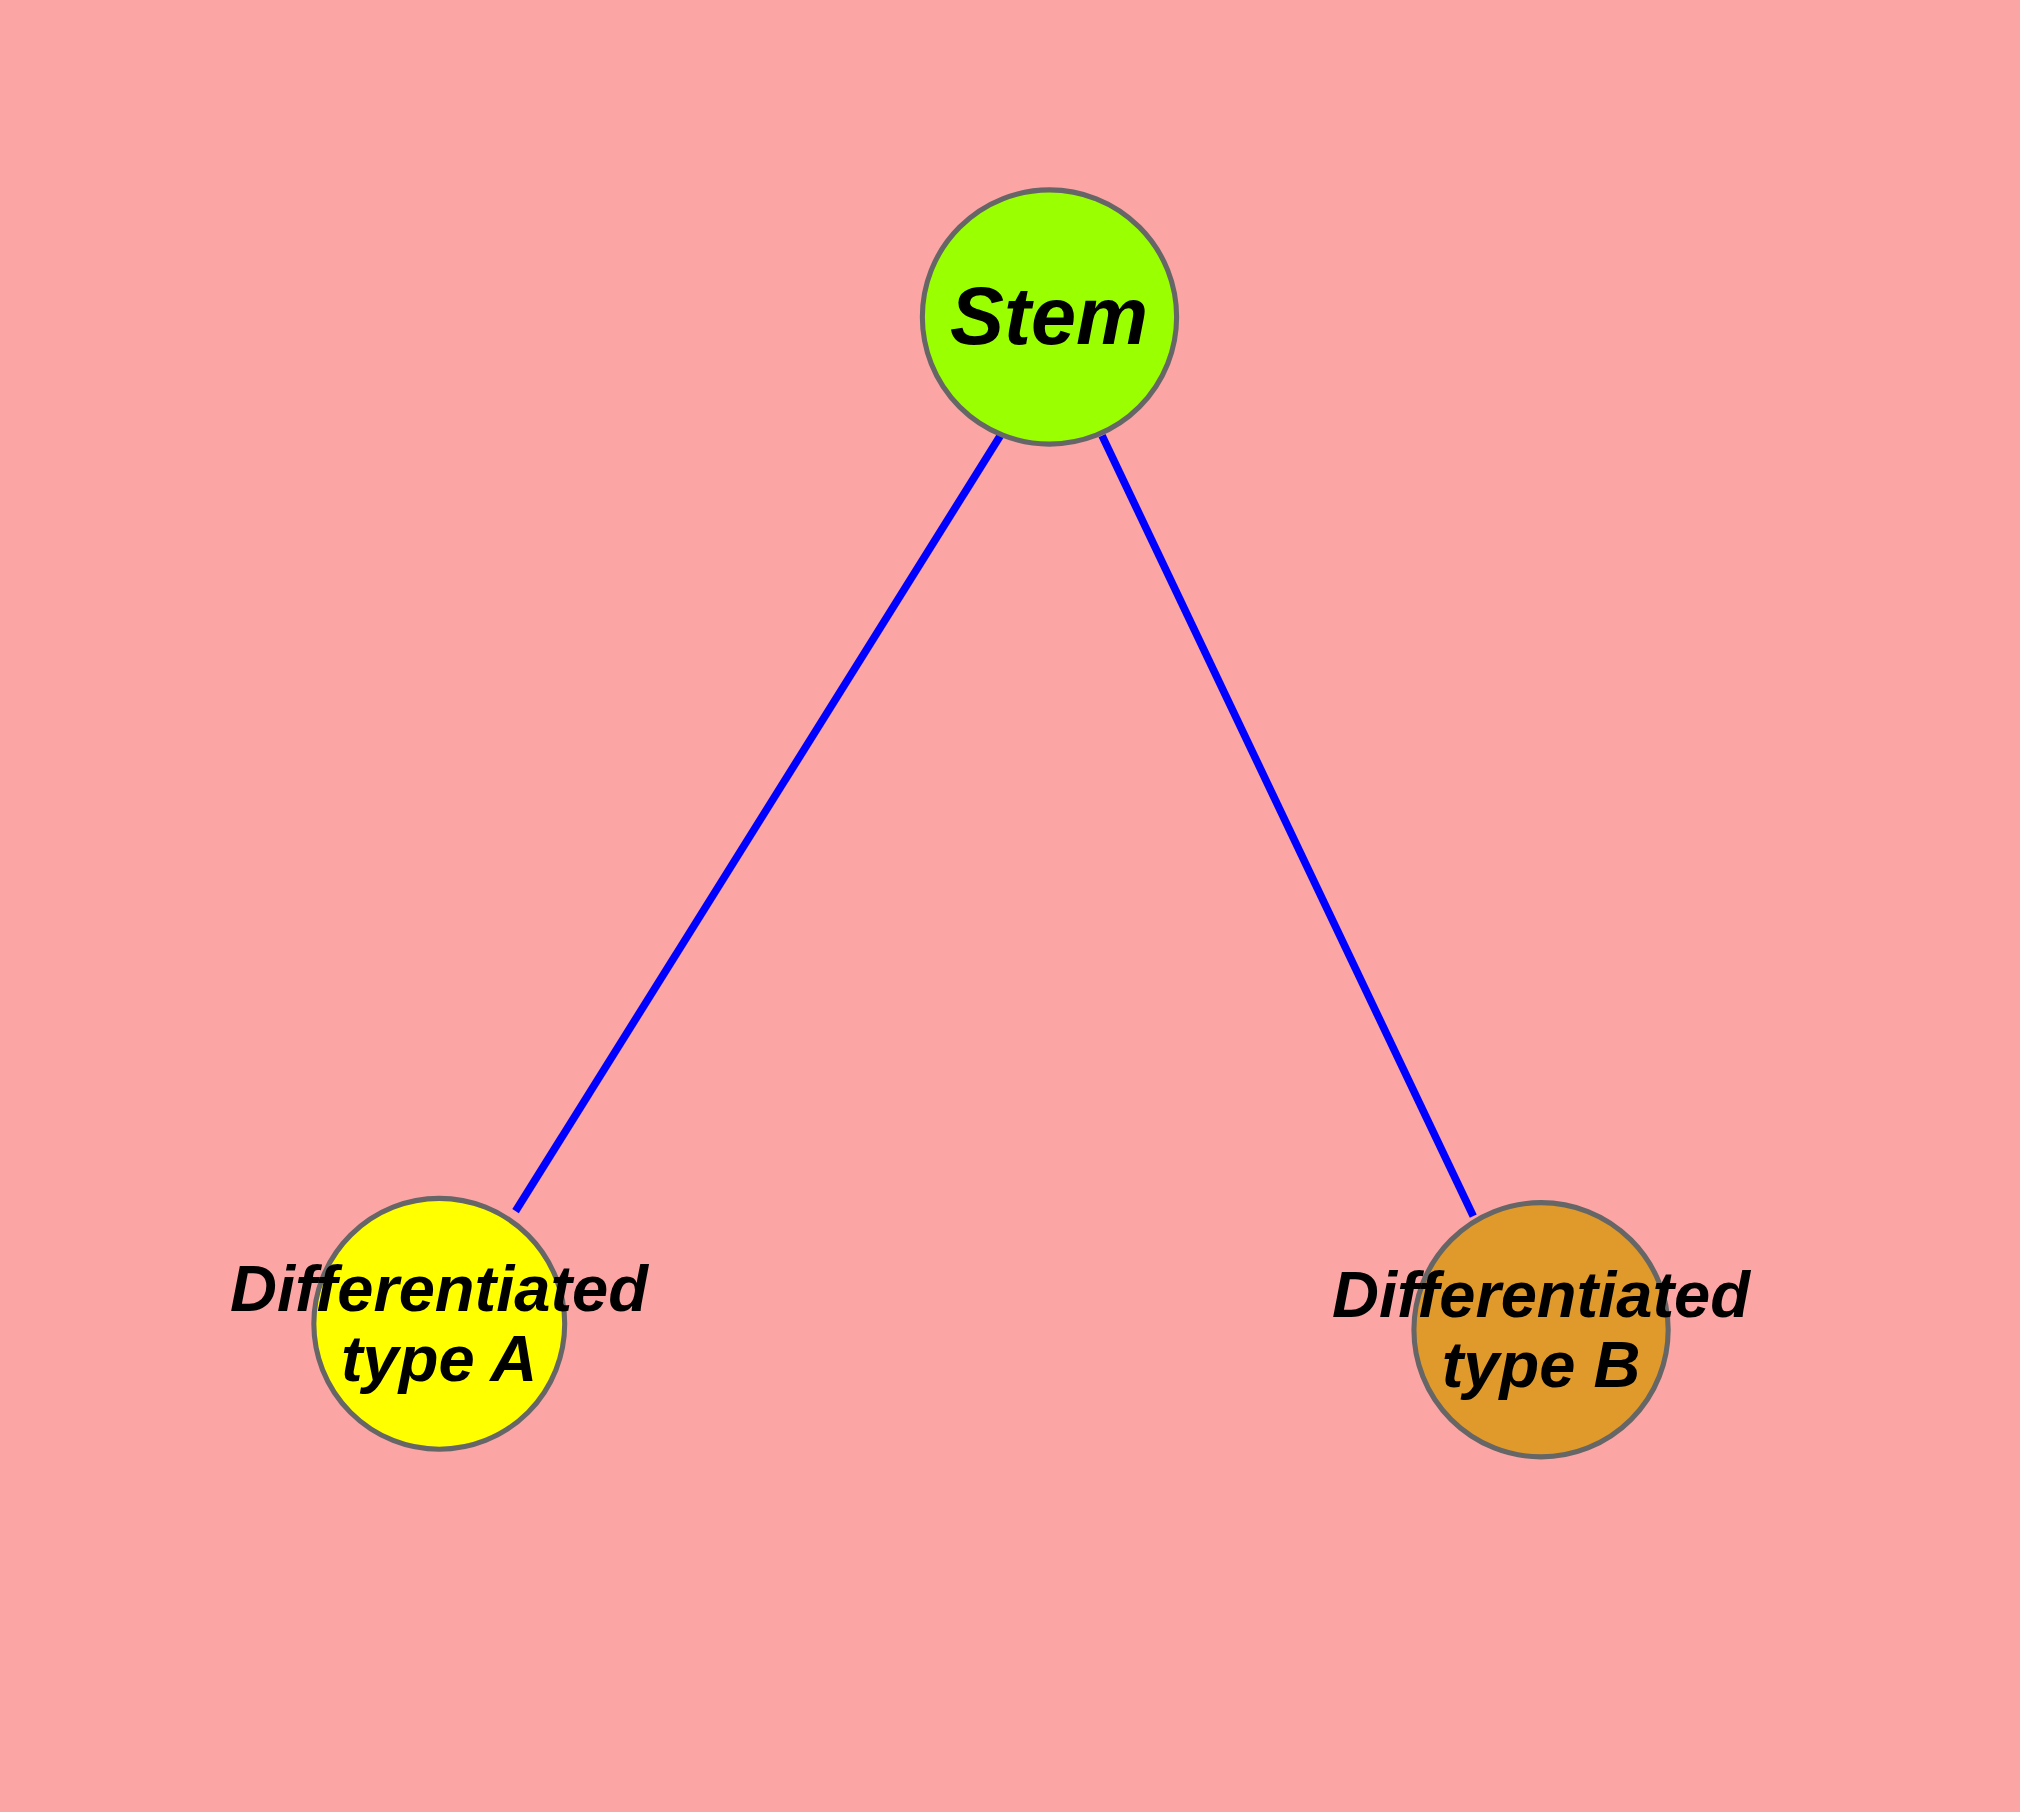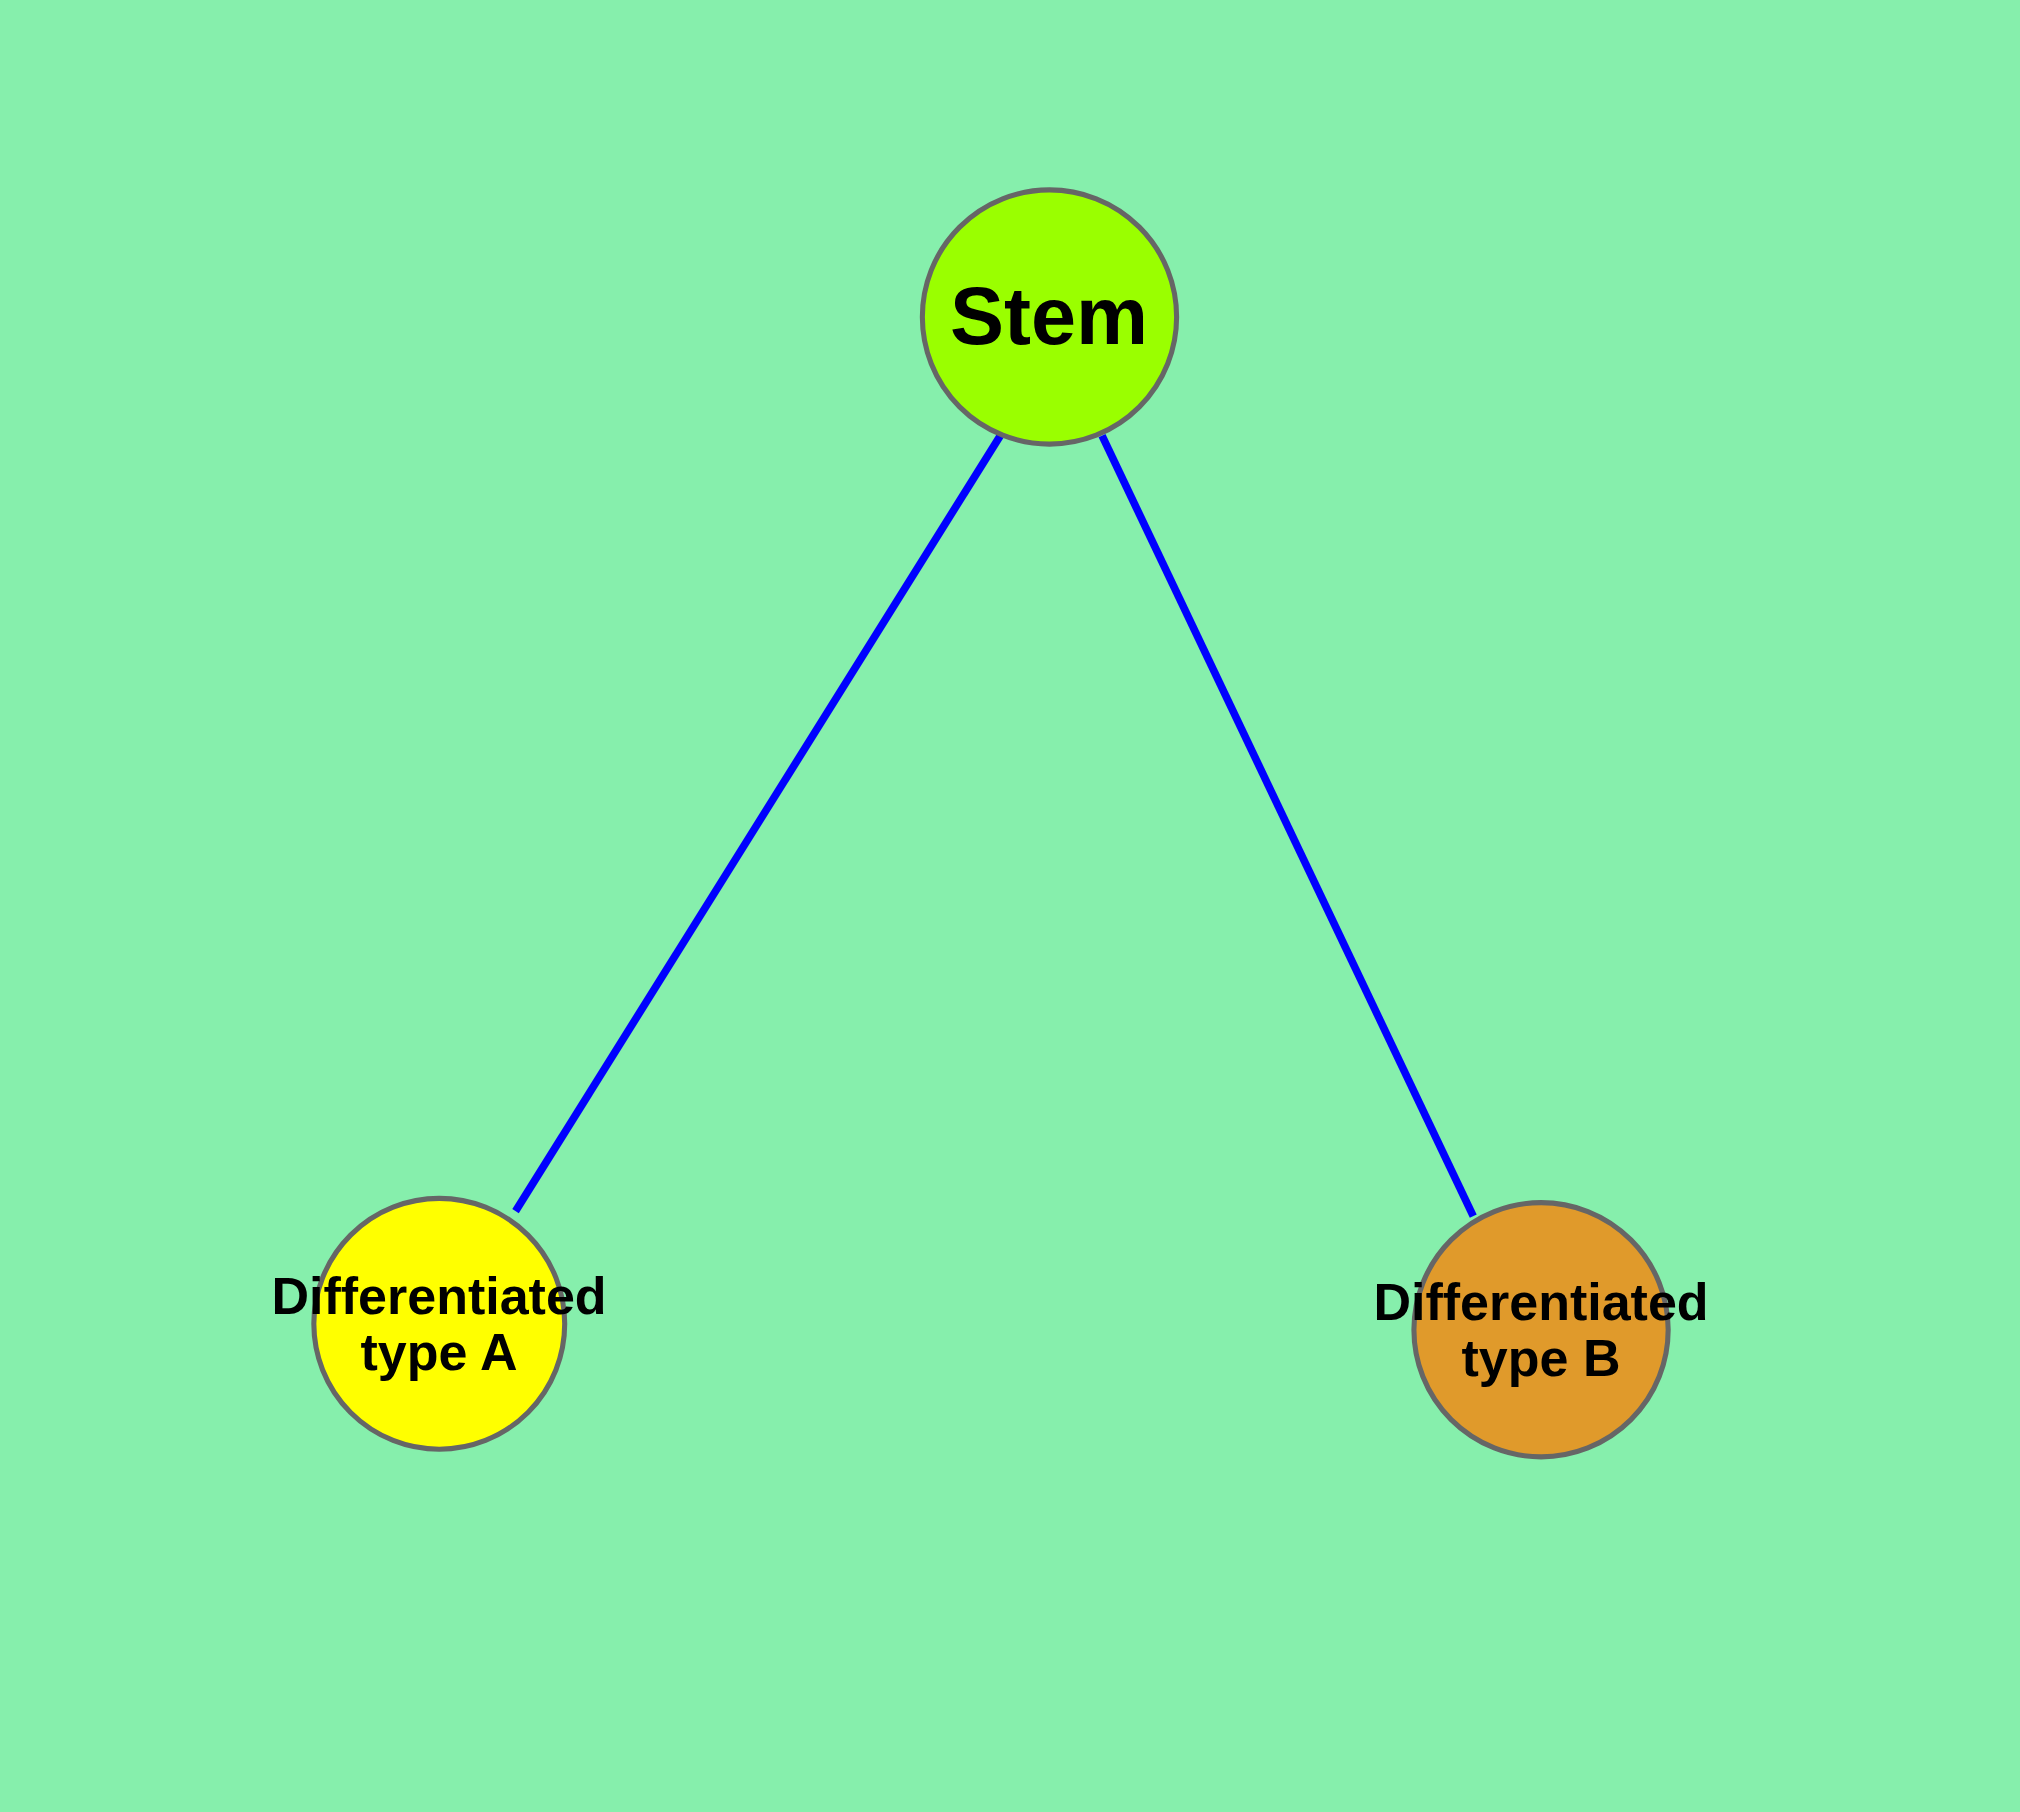--- a/index.html
+++ b/index.html
@@ -35,27 +35,27 @@
     text-align: center;
     white-space: pre;
     line-height: 1.08;
     pointer-events: none;
     transform: translate(-50%, -50%);
   }
   .node-label.big {
     font-size: 81px;
   }
   .node-label.multi {
-    font-size: 52px;
+    font-size: 65px;
   }
 </style>
 </head>
 <body>
 
-<div id="graph-canvas" style="background: #86efac; width: 2021px; height: 1812px;">
+<div id="graph-canvas" style="background: #fca5a5; width: 2021px; height: 1812px; font-style: italic;">
 
   <svg id="graph-svg" viewBox="0 0 2384 2138">
     <g>
       <line class="edge" x1="1180" y1="514" x2="608" y2="1429" stroke="#0000ff" stroke-width="9" stroke-linecap="butt"></line>
       <line class="edge" x1="1300" y1="514" x2="1738" y2="1435" stroke="#0000ff" stroke-width="9" stroke-linecap="butt"></line>
     </g>
     <g>
       <circle class="node-circle" cx="1238" cy="374" r="150" fill="#9aff00" stroke="#666666" stroke-width="6"></circle>
       <circle class="node-circle" cx="518" cy="1562" r="148" fill="#ffff00" stroke="#666666" stroke-width="6"></circle>
       <circle class="node-circle" cx="1818" cy="1569" r="150" fill="#e09a2b" stroke="#666666" stroke-width="6"></circle>

